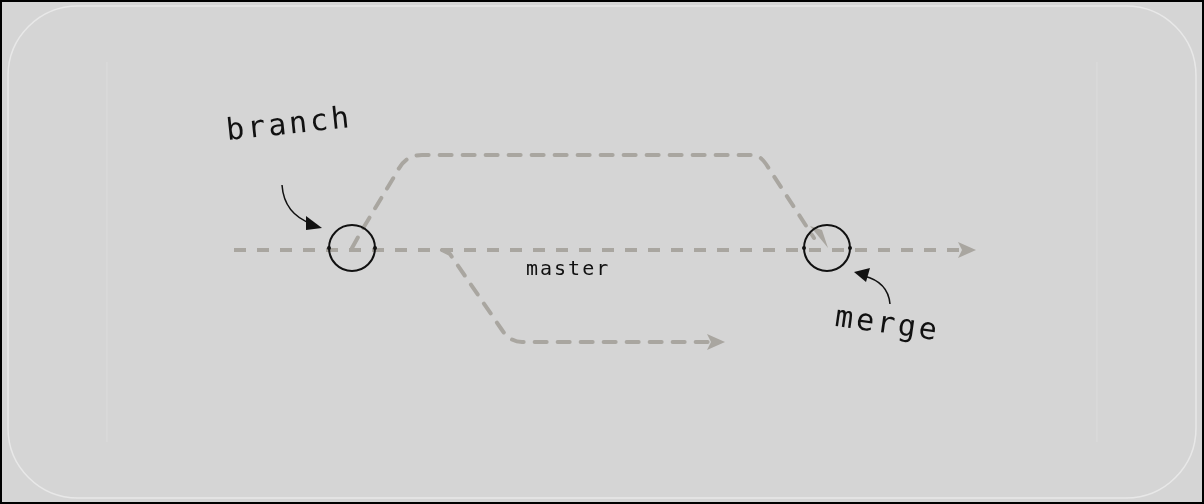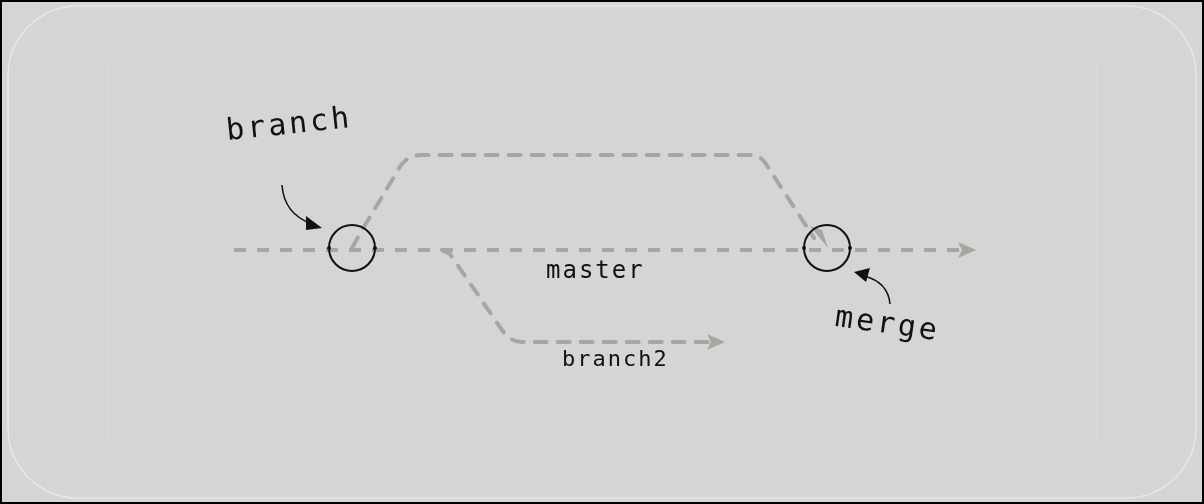--- a/index.html
+++ b/index.html
@@ -10,21 +10,21 @@
     }
     .frame svg { position: absolute; left: 0; top: 0; }
     .label {
       position: absolute;
       font-family: "DejaVu Sans Mono", monospace;
       color: #111;
       white-space: nowrap;
       letter-spacing: 2px;
     }
     .lbl-develop { left: 524px; top: 158px; font-size: 22px; }
-    .lbl-master  { left: 544px; top: 254px; font-size: 24px; }
+    .lbl-master  { left: 524px; top: 254px; font-size: 20px; }
     .lbl-branch2 { left: 560px; top: 344px; font-size: 22px; }
     .lbl-branch  { left: 226px; top: 110px; font-size: 30px; transform: rotate(-6deg); transform-origin: left bottom; letter-spacing: 3px; }
     .lbl-merge   { left: 836px; top: 296px; font-size: 30px; transform: rotate(8deg); transform-origin: left top; letter-spacing: 3px; }
   </style>
 </head>
 <body>
 
 <div class="frame">
   <svg width="1200" height="500" viewBox="0 0 1200 500">
 
@@ -60,16 +60,15 @@
       <polygon points="304,214 320,226 304,228" fill="#111"></polygon>
     </g>
 
     <g>
       <path d="M 888 302 Q 886 280 862 274" fill="none" stroke="#111" stroke-width="1.5"></path>
       <polygon points="852,270 868,266 864,280" fill="#111"></polygon>
     </g>
   </svg>
 
   <div class="label lbl-master">master</div>
-  <div class="label lbl-branch2">branch2</div>
   <div class="label lbl-branch">branch</div>
   <div class="label lbl-merge">merge</div>
 </div>
 
 </body></html>

